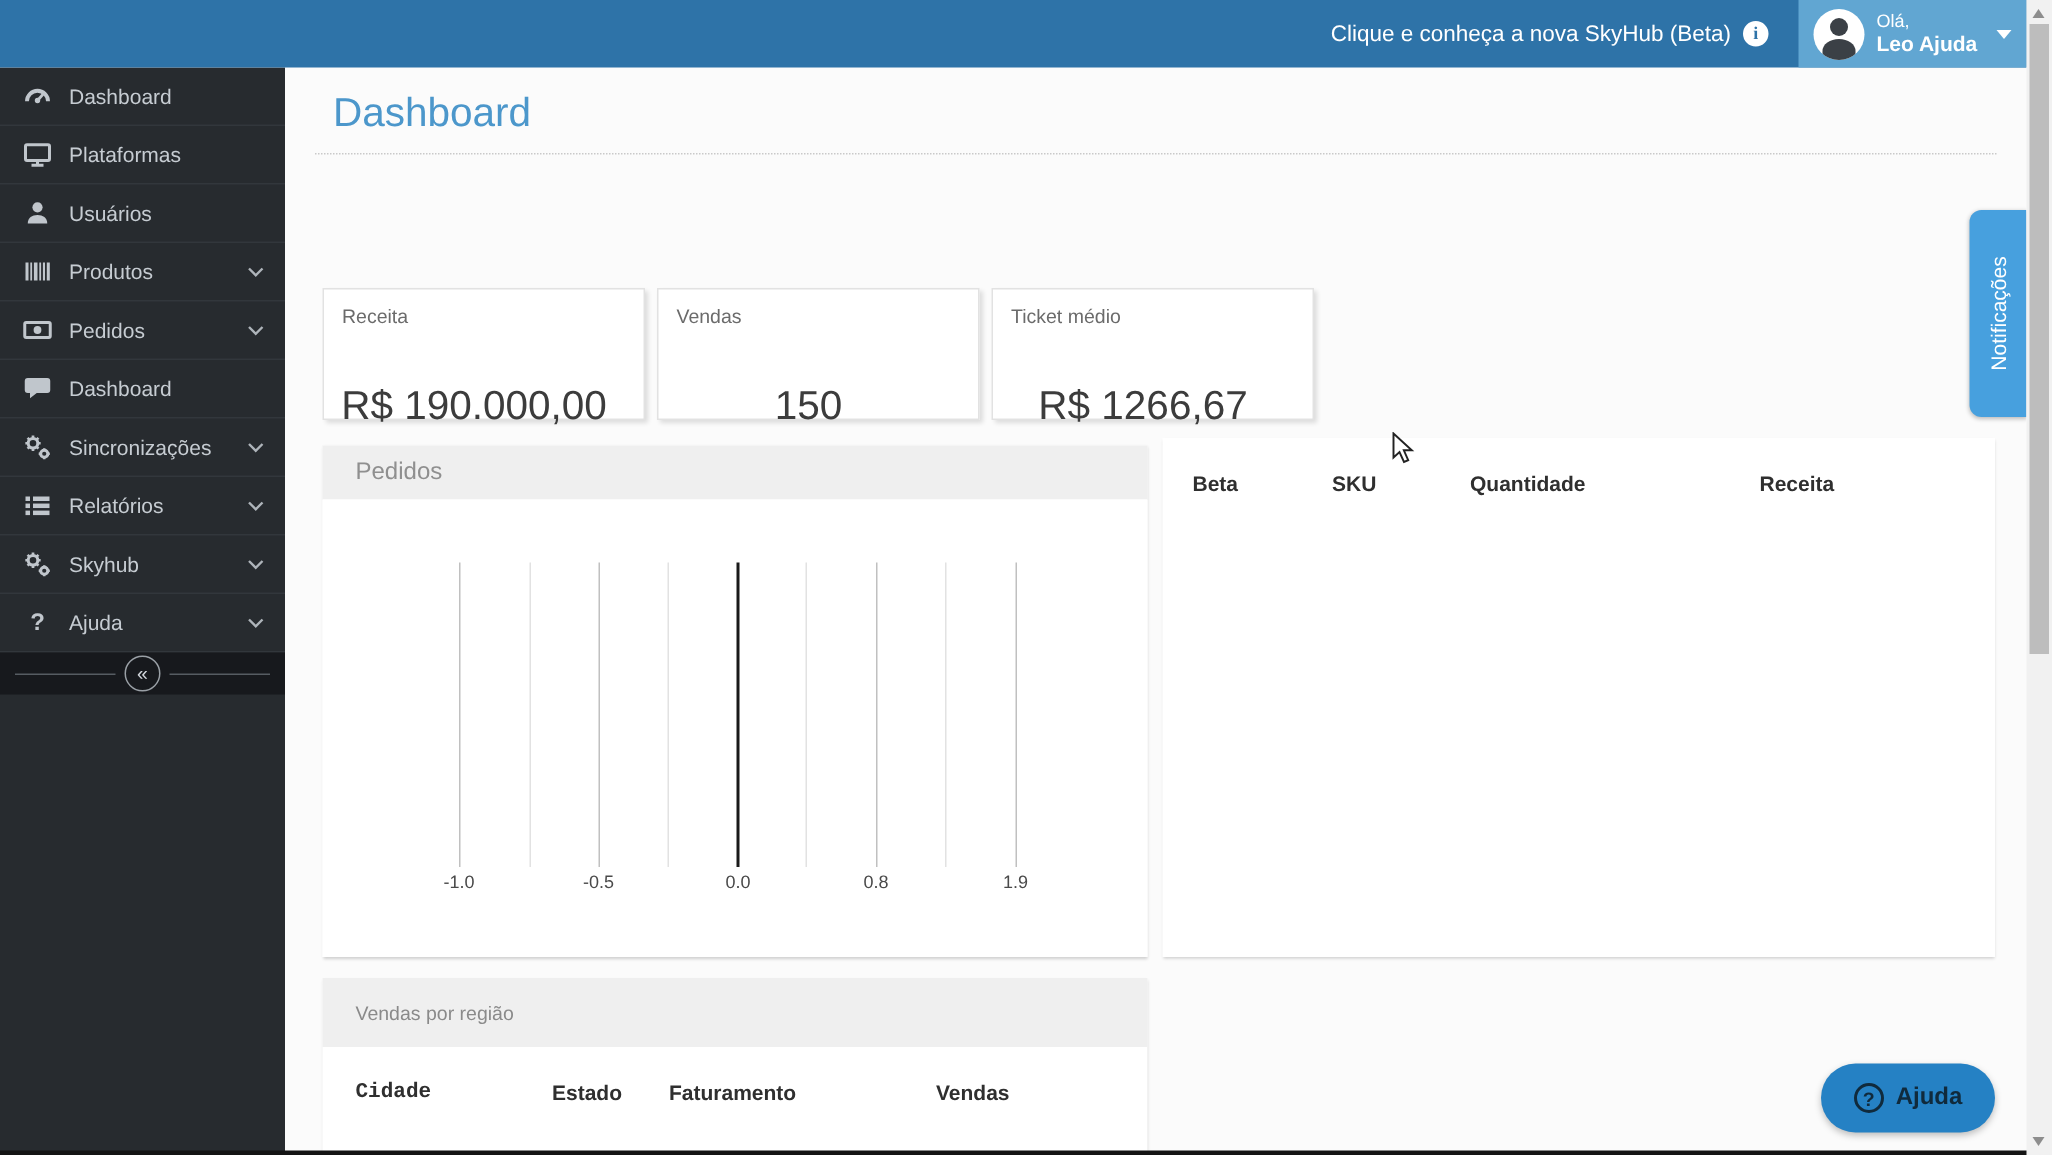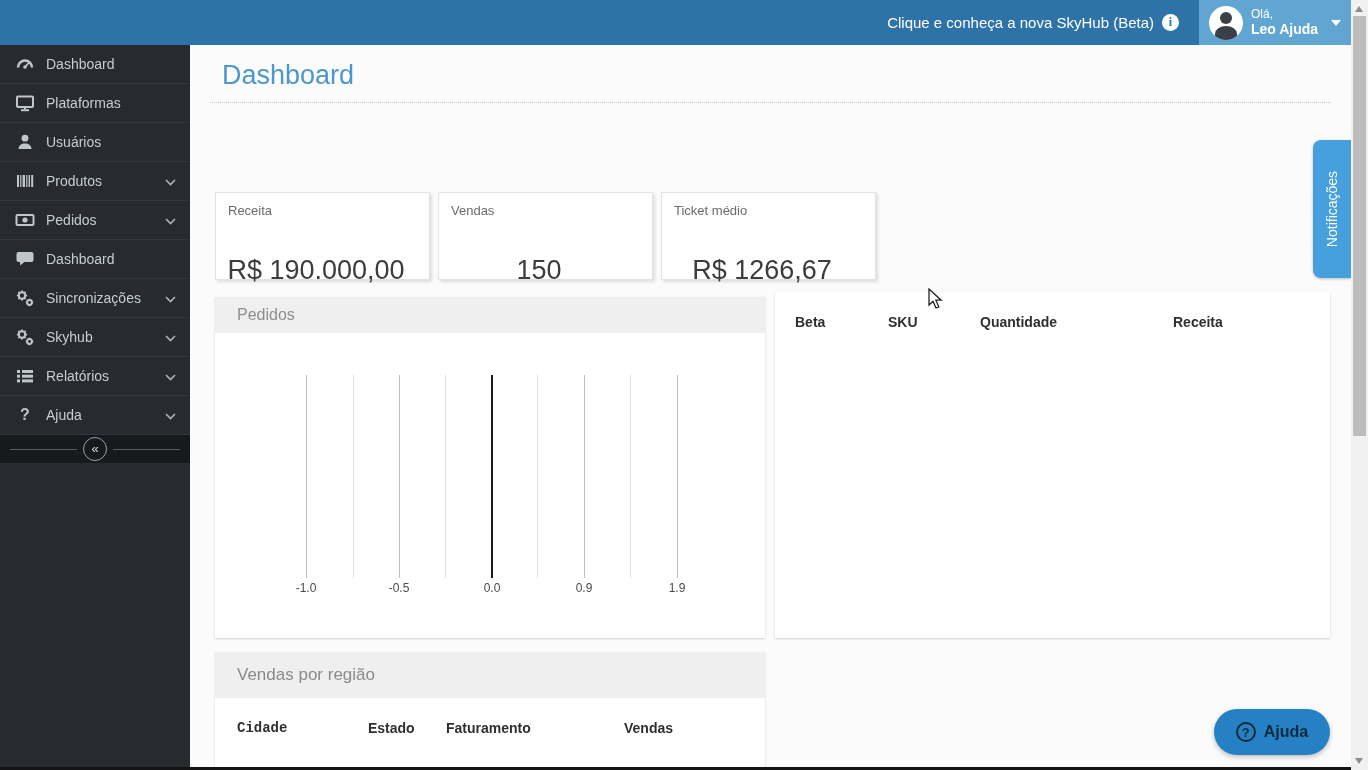--- a/index.html
+++ b/index.html
@@ -83,21 +83,21 @@
   .tab-todos { position:absolute; left:15px; top:13px; font-size:15px; color:#4a9bd5; cursor:pointer; }
   .tab-underline { position:absolute; left:0; bottom:0; width:58px; height:4px; background:#3f96d5; }
   .thead-row { display:flex; padding-top:22px; font-size:14px; font-weight:bold; color:#2f2f2f; }
   .todos-panel .thead-row .c0{ width:113px; padding-left:20px; }
   .todos-panel .thead-row .c1{ width:92px; }
   .todos-panel .thead-row .c2{ width:193px; }
   .todos-panel .thead-row .c3{ flex:1; }
 
   .vendas-panel { position:absolute; left:25px; top:607px; width:550px; height:170px; }
   .vendas-head { height:46px; background:#efefef; display:flex; align-items:center; }
-  .vendas-head .ph-lbl { margin-left:22px; font-size:17px; color:#8a8a8a; }
+  .vendas-head .ph-lbl { margin-left:22px; font-size:13px; color:#8a8a8a; }
   .vendas-panel .thead-row .c0{ width:113px; padding-left:22px;font-family:Liberation Mono, monospace; }
   .vendas-panel .thead-row .c1{ width:118px;padding-left:40px; }
   .vendas-panel .thead-row .c2{ width:178px; }
   .vendas-panel .thead-row .c3{ flex:1; }
 
   .notif-tab { position:absolute; left:1123px; top:95px; width:38px; height:138px;
     background:#47a0de; border-radius:8px 0 0 8px; box-shadow:0 1px 3px rgba(0,0,0,0.25);
     display:flex; align-items:center; justify-content:center; cursor:pointer; }
   .notif-tab span { transform:rotate(-90deg); white-space:nowrap; color:#ffffff;
     font-size:14px; }
@@ -252,20 +252,39 @@
     <span class="lbl">Sincronizações</span>
     <span class="chev">
       <svg width="11" height="7" viewBox="0 0 11 7">
           <polyline points="1,1 5.5,5.5 10,1" fill="none" stroke="#aeb4ba" stroke-width="1.6"></polyline>
         </svg>
     </span>
   </div>
 
   <div class="side-item">
     <span class="icn">
+      <svg width="20" height="20" viewBox="0 0 20 20" fill="#c0c6cc">
+          <rect x="2" y="4" width="3" height="3"></rect>
+          <rect x="7" y="4" width="11" height="3"></rect>
+          <rect x="2" y="8.7" width="3" height="3"></rect>
+          <rect x="7" y="8.7" width="11" height="3"></rect>
+          <rect x="2" y="13.4" width="3" height="3"></rect>
+          <rect x="7" y="13.4" width="11" height="3"></rect>
+        </svg>
+    </span>
+    <span class="lbl">Relatórios</span>
+    <span class="chev">
+      <svg width="11" height="7" viewBox="0 0 11 7">
+          <polyline points="1,1 5.5,5.5 10,1" fill="none" stroke="#aeb4ba" stroke-width="1.6"></polyline>
+        </svg>
+    </span>
+  </div>
+
+  <div class="side-item">
+    <span class="icn">
       <svg width="20" height="20" viewBox="0 0 20 20">
         <g stroke="#c0c6cc" stroke-width="2" fill="none">
           <circle cx="7" cy="7.5" r="3.2"></circle>
           <g stroke-width="1.8">
               <line x1="7" y1="2.4" x2="7" y2="4.2"></line>
               <line x1="7" y1="10.8" x2="7" y2="12.6"></line>
               <line x1="1.9" y1="7.5" x2="3.7" y2="7.5"></line>
               <line x1="10.3" y1="7.5" x2="12.1" y2="7.5"></line>
               <line x1="3.4" y1="3.9" x2="4.6" y2="5.1"></line>
               <line x1="9.4" y1="9.9" x2="10.6" y2="11.1"></line>
@@ -285,39 +304,20 @@
     <span class="lbl">Skyhub</span>
     <span class="chev">
       <svg width="11" height="7" viewBox="0 0 11 7">
           <polyline points="1,1 5.5,5.5 10,1" fill="none" stroke="#aeb4ba" stroke-width="1.6"></polyline>
         </svg>
     </span>
   </div>
 
   <div class="side-item">
     <span class="icn">
-      <svg width="20" height="20" viewBox="0 0 20 20" fill="#c0c6cc">
-          <rect x="2" y="4" width="3" height="3"></rect>
-          <rect x="7" y="4" width="11" height="3"></rect>
-          <rect x="2" y="8.7" width="3" height="3"></rect>
-          <rect x="7" y="8.7" width="11" height="3"></rect>
-          <rect x="2" y="13.4" width="3" height="3"></rect>
-          <rect x="7" y="13.4" width="11" height="3"></rect>
-        </svg>
-    </span>
-    <span class="lbl">Relatórios</span>
-    <span class="chev">
-      <svg width="11" height="7" viewBox="0 0 11 7">
-          <polyline points="1,1 5.5,5.5 10,1" fill="none" stroke="#aeb4ba" stroke-width="1.6"></polyline>
-        </svg>
-    </span>
-  </div>
-
-  <div class="side-item">
-    <span class="icn">
       <svg width="20" height="20" viewBox="0 0 20 20">
           <text x="10" y="15" text-anchor="middle" font-size="16" font-weight="bold" fill="#c0c6cc" font-family="Liberation Sans, sans-serif">?</text>
         </svg>
     </span>
     <span class="lbl">Ajuda</span>
     <span class="chev">
       <svg width="11" height="7" viewBox="0 0 11 7">
           <polyline points="1,1 5.5,5.5 10,1" fill="none" stroke="#aeb4ba" stroke-width="1.6"></polyline>
         </svg>
     </span>
@@ -361,21 +361,21 @@
       <div class="gl major" style="left:184px"></div>
       <div class="gl minor" style="left:230px"></div>
       <div class="gl zero" style="left:276px"></div>
       <div class="gl minor" style="left:322px"></div>
       <div class="gl major" style="left:369px"></div>
       <div class="gl minor" style="left:415px"></div>
       <div class="gl major" style="left:462px"></div>
       <div class="tick" style="left:71px">-1.0</div>
       <div class="tick" style="left:164px">-0.5</div>
       <div class="tick" style="left:257px">0.0</div>
-      <div class="tick" style="left:349px">0.9</div>
+      <div class="tick" style="left:349px">0.8</div>
       <div class="tick" style="left:442px">1.9</div>
     </div>
   </div>
 
   <div class="panel todos-panel">
     <div class="thead-row">
       <div class="c0">Beta</div>
       <div class="c1">SKU</div>
       <div class="c2">Quantidade</div>
       <div class="c3">Receita</div>

